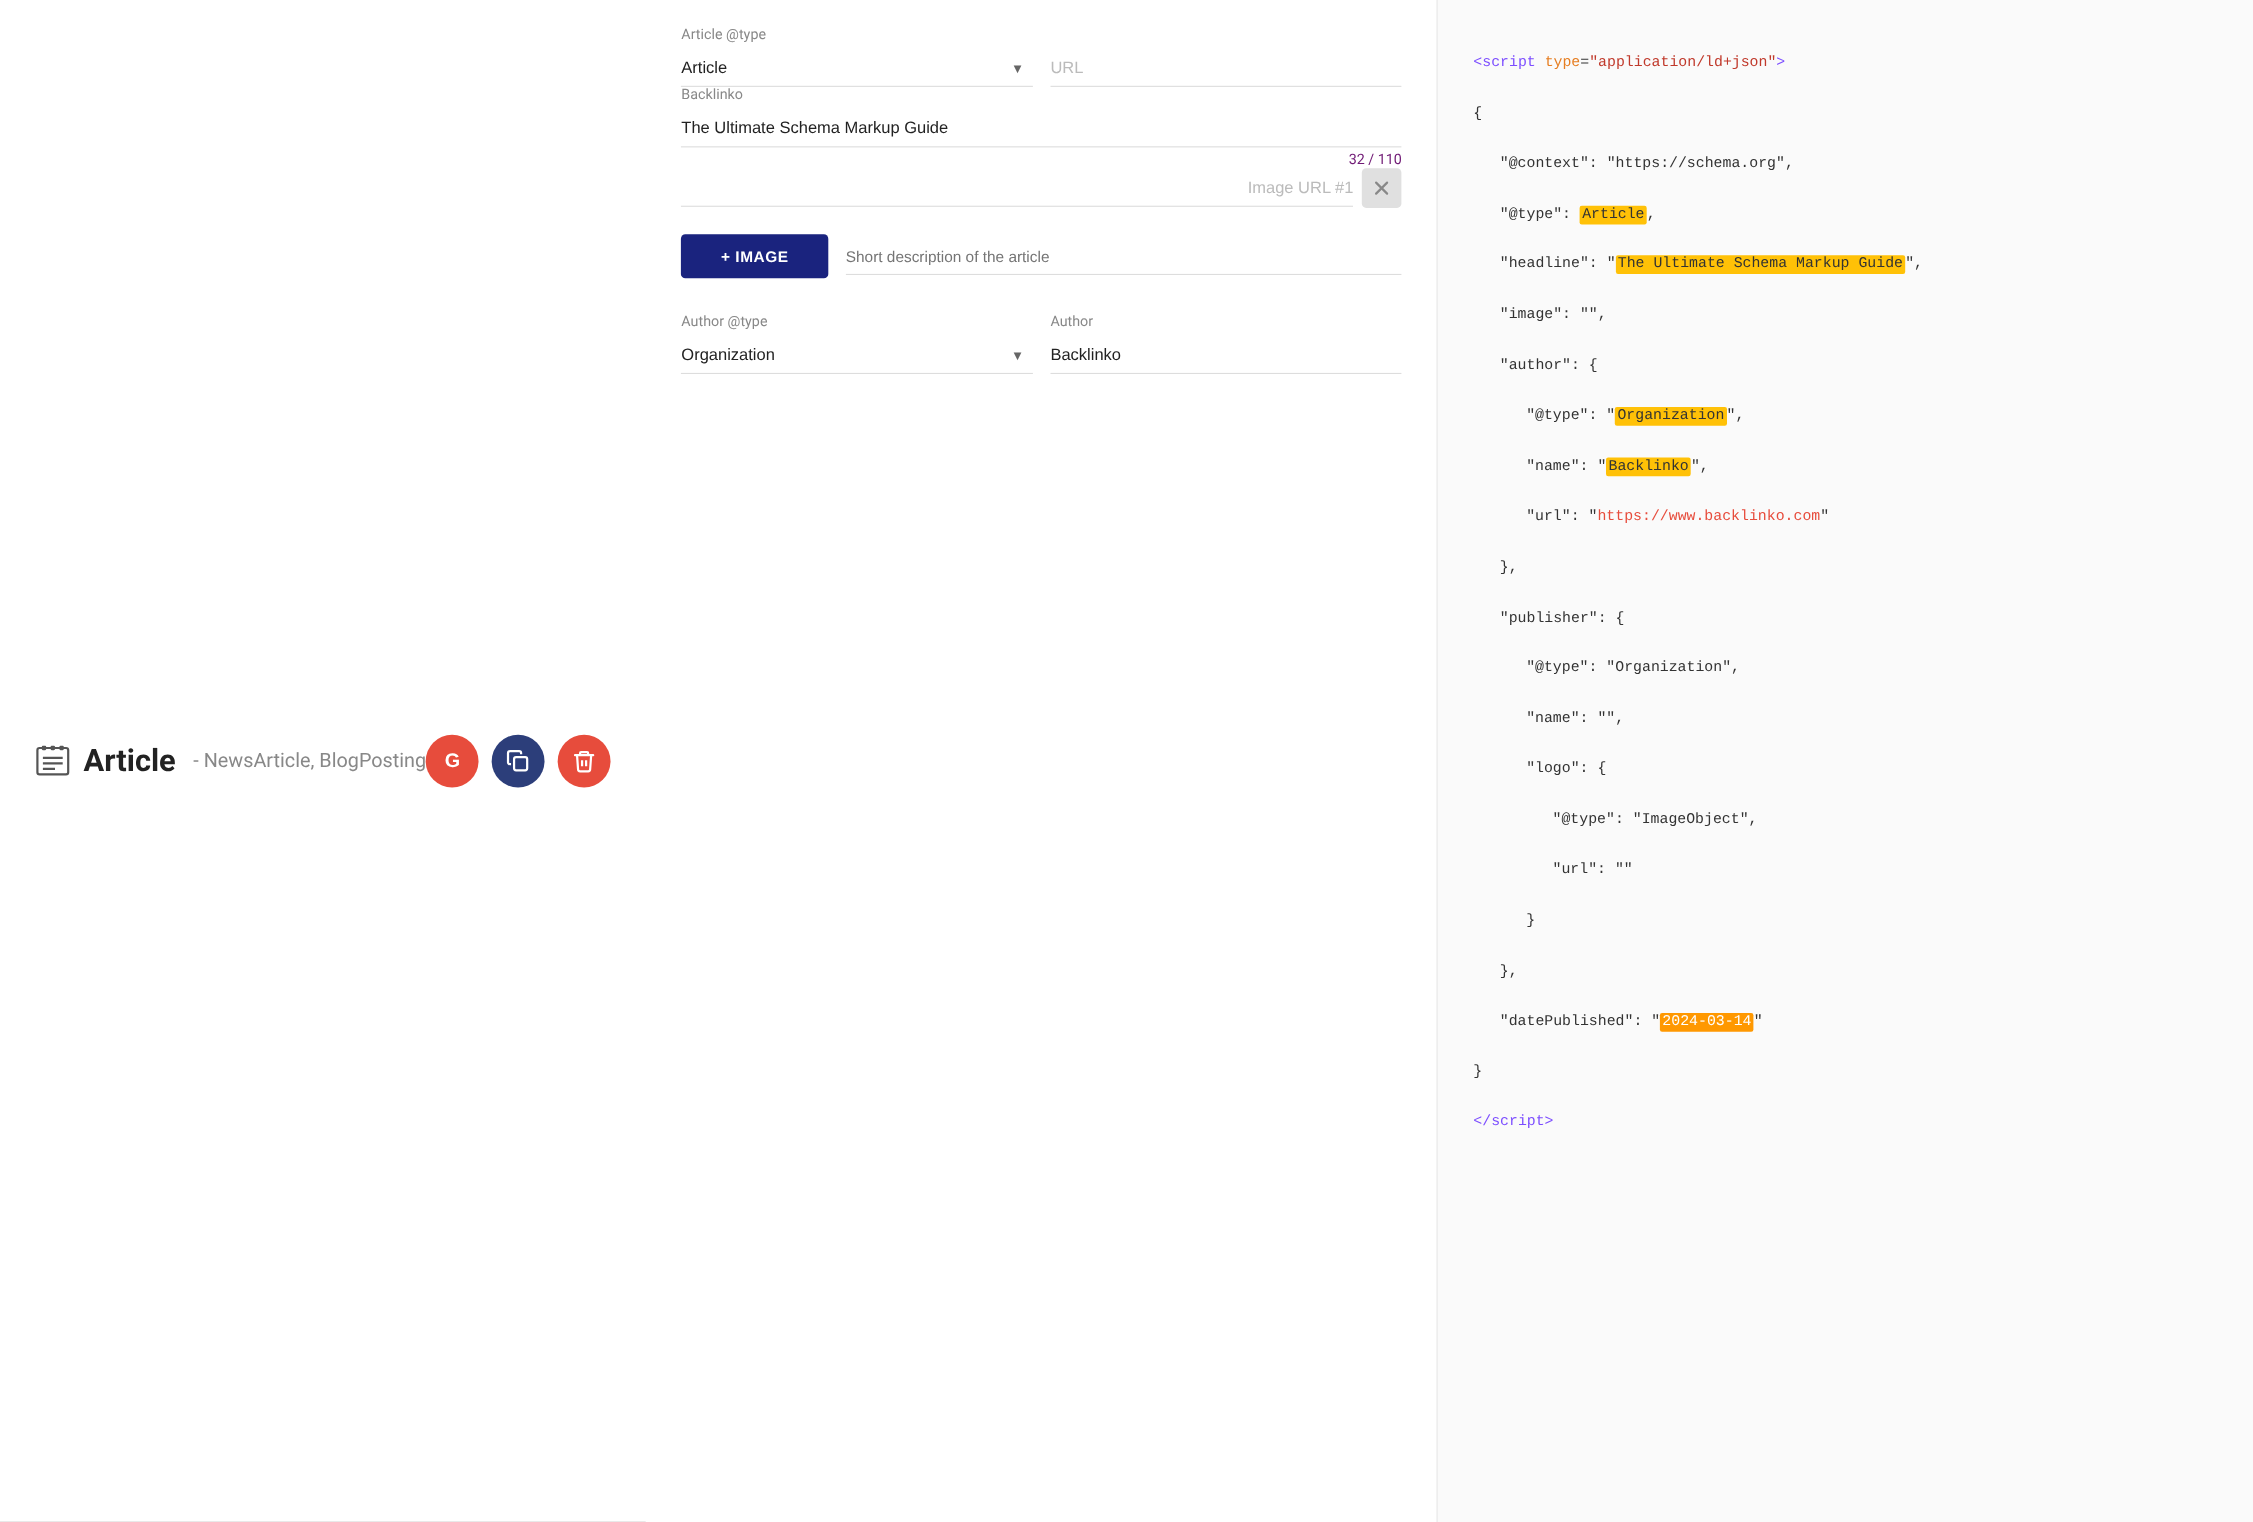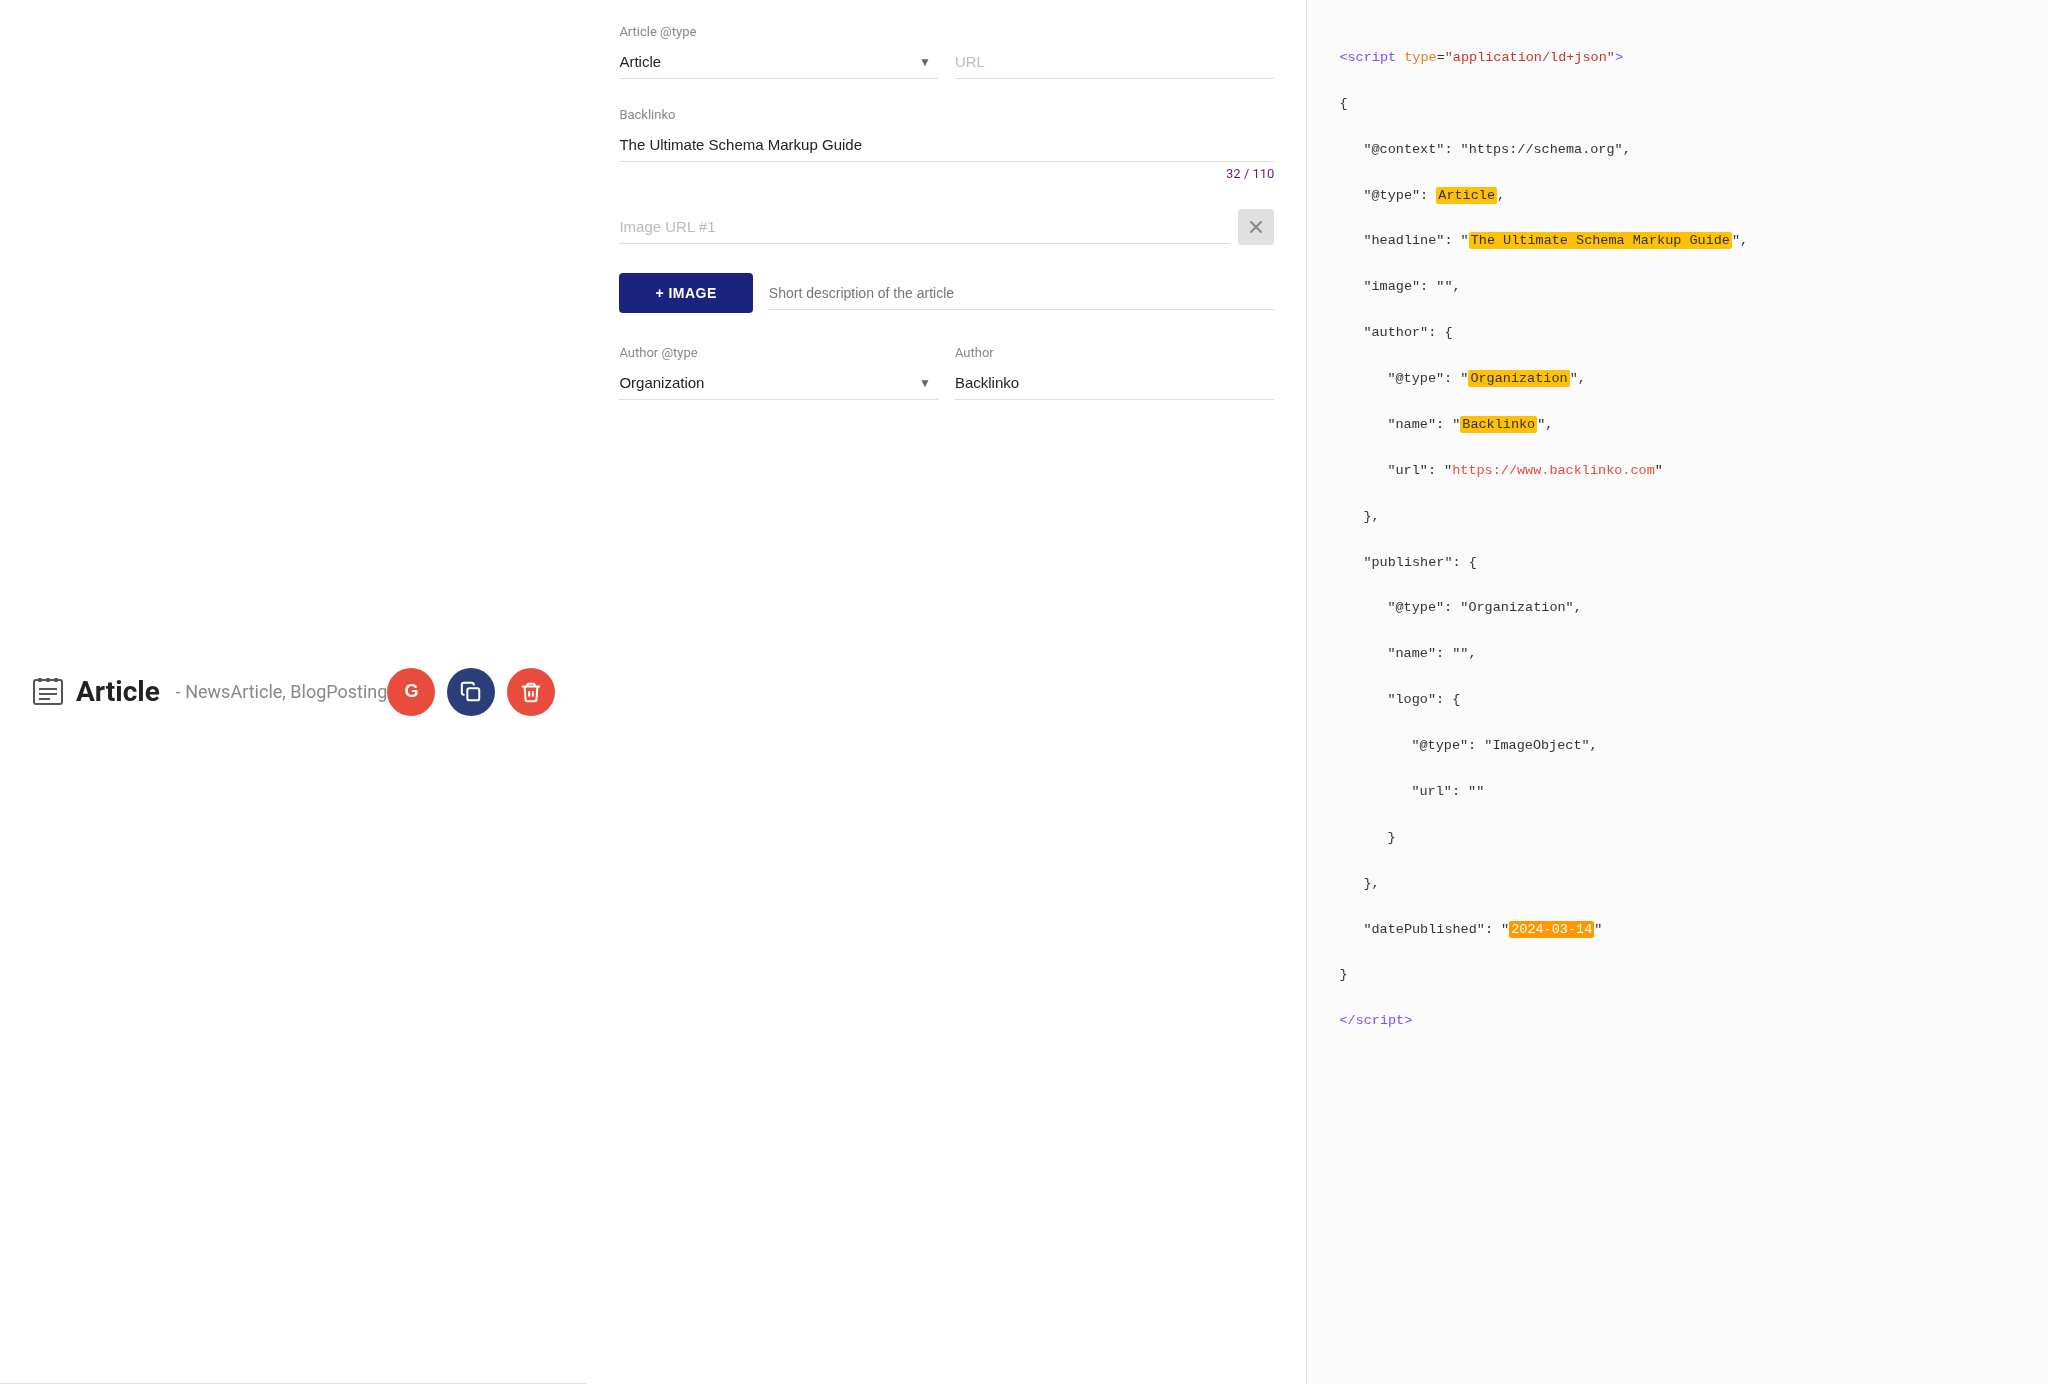--- a/index.html
+++ b/index.html
@@ -84,21 +84,20 @@
 
     
     .form-panel {
       flex: 0 0 720px;
       padding: 24px 32px;
       border-right: 1px solid #e0e0e0;
       overflow-y: auto;
     }
 
     .form-group {
-      margin-bottom: 28px;
     }
 
     .form-label {
       font-size: 13px;
       color: #888;
       margin-bottom: 6px;
       display: block;
     }
 
     .form-row {
@@ -162,20 +161,21 @@
     }
 
     .image-url-row {
       display: flex;
       align-items: center;
       gap: 8px;
     }
 
     .image-url-row .form-control {
       flex: 1;
+      text-align: right;
     }
 
     .clear-btn {
       width: 36px;
       height: 36px;
       background: #e0e0e0;
       border: none;
       border-radius: 4px;
       cursor: pointer;
       display: flex;

